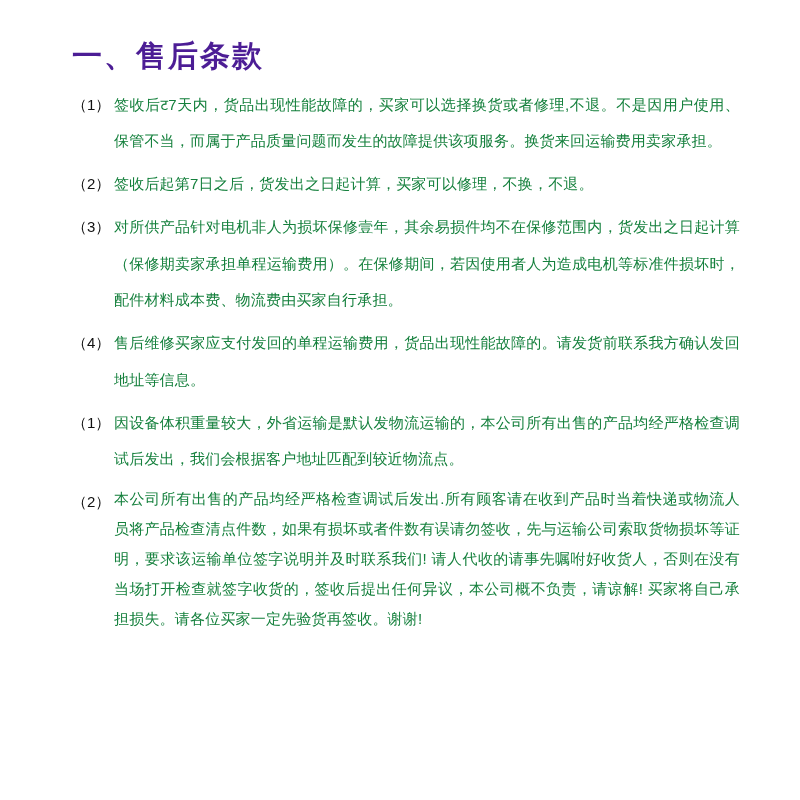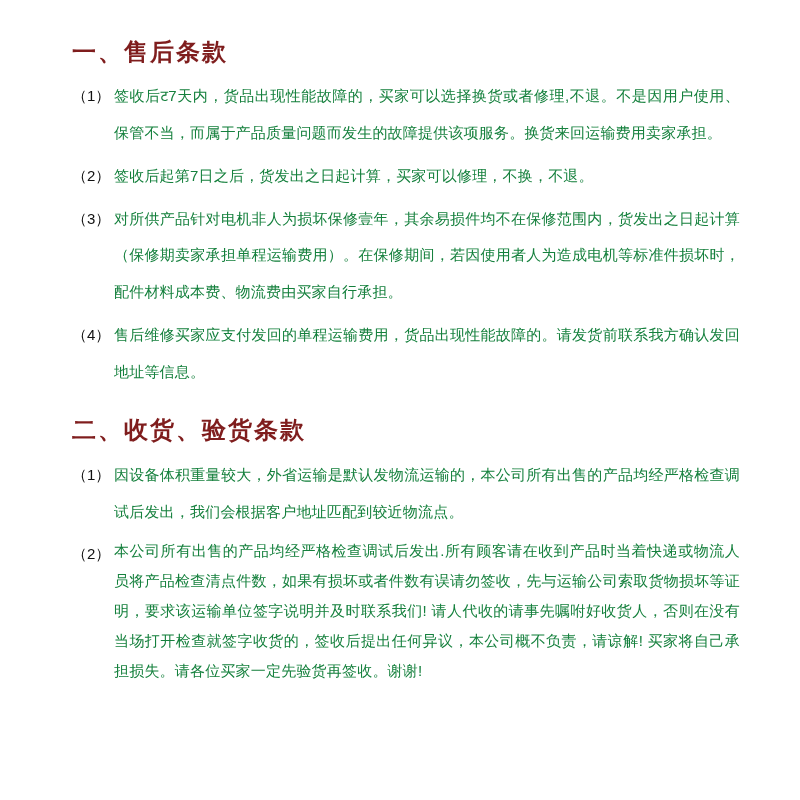--- a/index.html
+++ b/index.html
@@ -17,22 +17,22 @@
   .page {
     box-sizing: border-box;
     width: 800px;
     height: 800px;
     padding: 36px 60px 20px 72px;
   }
   .section {
     margin-bottom: 4px;
   }
   .section-heading {
-    color: #7f1d1d;
-    font-size: 24px;
+    color: #4c1d95;
+    font-size: 30px;
     font-weight: bold;
     letter-spacing: 2px;
     margin: 0 0 10px 0;
     line-height: 1.35;
   }
   .section.second .section-heading {
     margin-top: 24px;
   }
   .clause {
     display: flex;
@@ -83,21 +83,20 @@
       <span class="clause-text">对所供产品针对电机非人为损坏保修壹年，其余易损件均不在保修范围内，货发出之日起计算（保修期卖家承担单程运输费用）。在保修期间，若因使用者人为造成电机等标准件损坏时，配件材料成本费、物流费由买家自行承担。</span>
     </div>
 
     <div class="clause">
       <span class="clause-num">（4）</span>
       <span class="clause-text">售后维修买家应支付发回的单程运输费用，货品出现性能故障的。请发货前联系我方确认发回地址等信息。</span>
     </div>
   </div>
 
   <div class="section second">
-    <h2 class="section-heading">二、收货、验货条款</h2>
 
     <div class="clause">
       <span class="clause-num">（1）</span>
       <span class="clause-text">因设备体积重量较大，外省运输是默认发物流运输的，本公司所有出售的产品均经严格检查调试后发出，我们会根据客户地址匹配到较近物流点。</span>
     </div>
 
     <div class="clause tight">
       <span class="clause-num">（2）</span>
       <span class="clause-text">本公司所有出售的产品均经严格检查调试后发出.所有顾客请在收到产品时当着快递或物流人员将产品检查清点件数，如果有损坏或者件数有误请勿签收，先与运输公司索取货物损坏等证明，要求该运输单位签字说明并及时联系我们! 请人代收的请事先嘱咐好收货人，否则在没有当场打开检查就签字收货的，签收后提出任何异议，本公司概不负责，请谅解! 买家将自己承担损失。请各位买家一定先验货再签收。谢谢!</span>
     </div>

